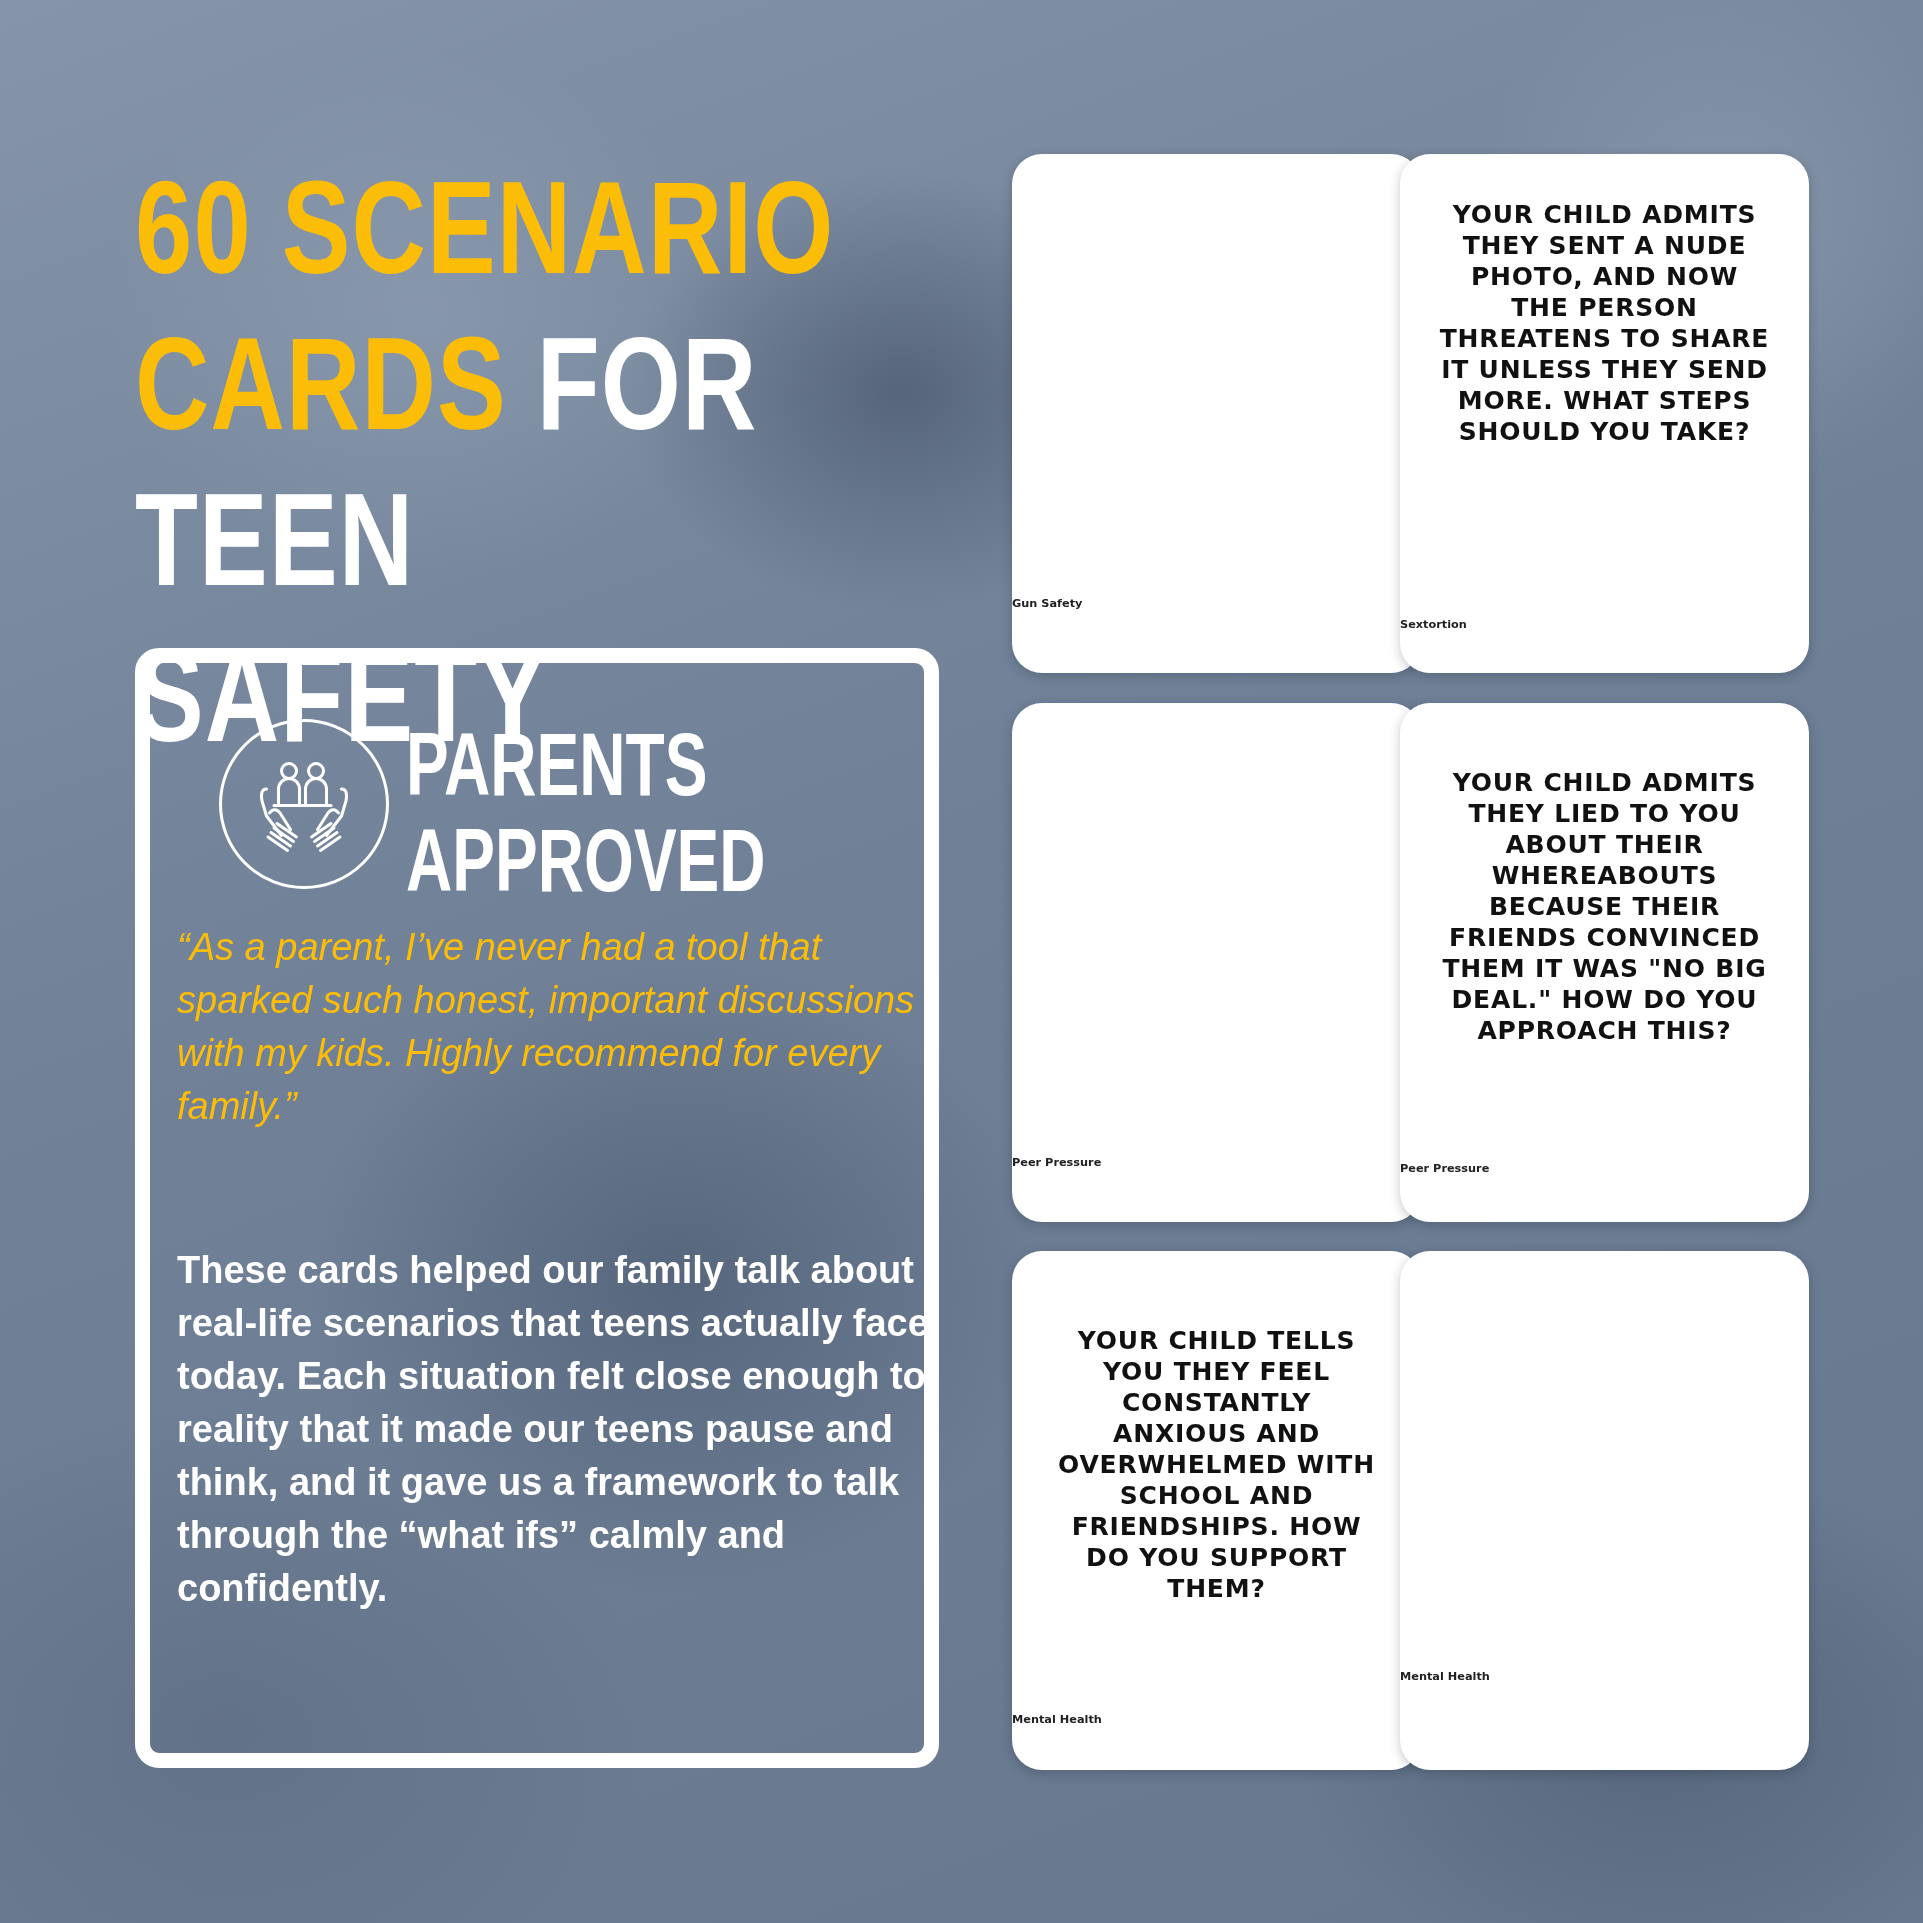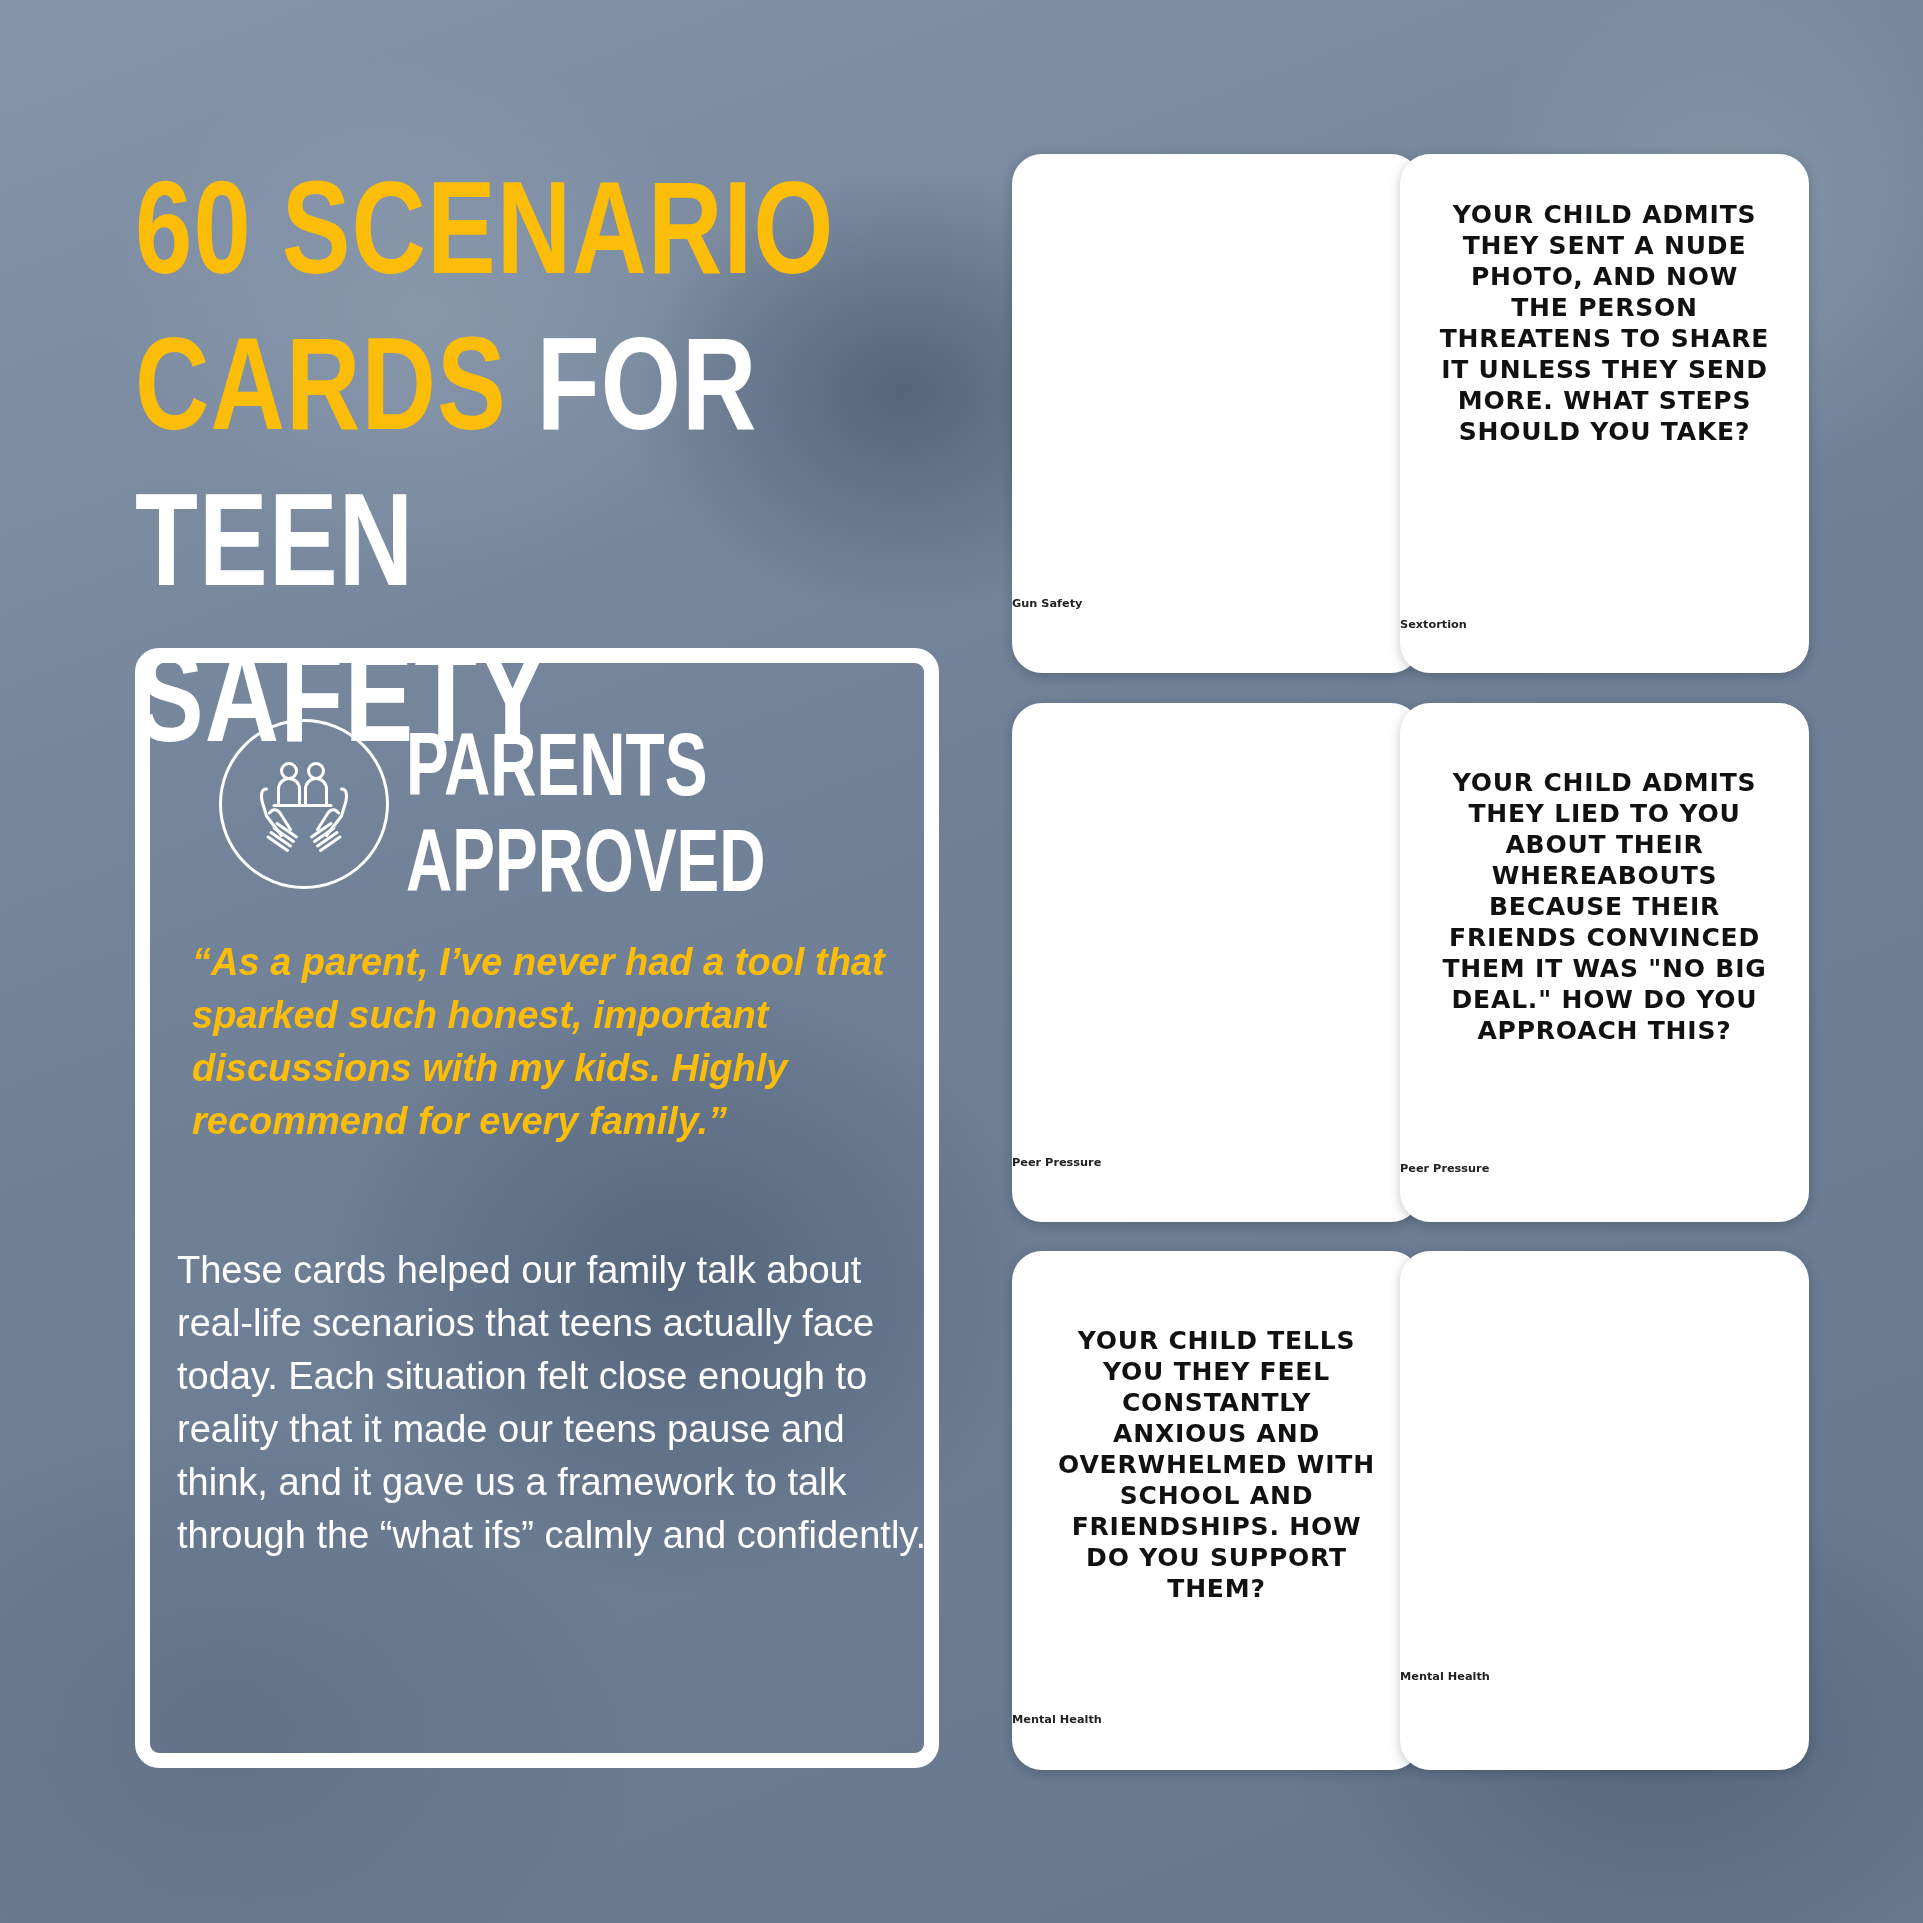--- a/index.html
+++ b/index.html
@@ -37,26 +37,26 @@
     position:absolute; left:69px; top:56px; width:170px; height:170px;
     box-sizing:border-box; border:3px solid #ffffff; border-radius:50%;
     display:flex; align-items:center; justify-content:center;
   }
   .badge-title {
     position:absolute; left:256px; top:53px; margin:0;
     color:#ffffff; font-weight:700; font-size:89px; line-height:96px;
     transform:scaleX(0.72); transform-origin:left top; width:451px;
   }
   .quote {
-    position:absolute; left:177px; top:921px; width:751px; margin:15px;
-    color:#fbbd08; font-style:italic; font-weight:700; font-size:38px; line-height:53px;
+    position:absolute; left:177px; top:921px; width:751px; margin:0;
+    color:#fbbd08; font-style:italic; font-weight:400; font-size:38px; line-height:53px;
   }
   .body-text {
     position:absolute; left:177px; top:1244px; width:759px; margin:0;
-    color:#ffffff; font-weight:400; font-size:38px; line-height:53px;
+    color:#ffffff; font-weight:700; font-size:38px; line-height:53px;
   }
 
   .card {
     position:absolute; width:362px; height:519px; background:#ffffff;
     border-radius:30px; box-shadow:0 3px 10.5px rgba(20,30,45,0.25);padding-left:47px;
   }
   .card-q {
     position:absolute; left:0; right:0; margin:0 auto; width:331px;
     text-align:center; color:#111111; font-family:"DejaVu Sans", sans-serif;
     font-weight:700; font-size:25px; line-height:31px; letter-spacing:0.8px;

